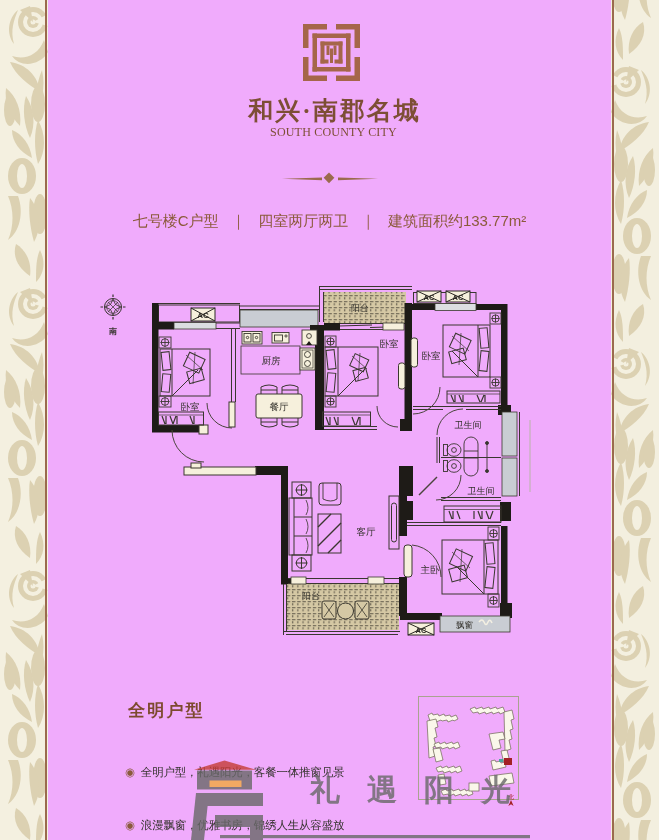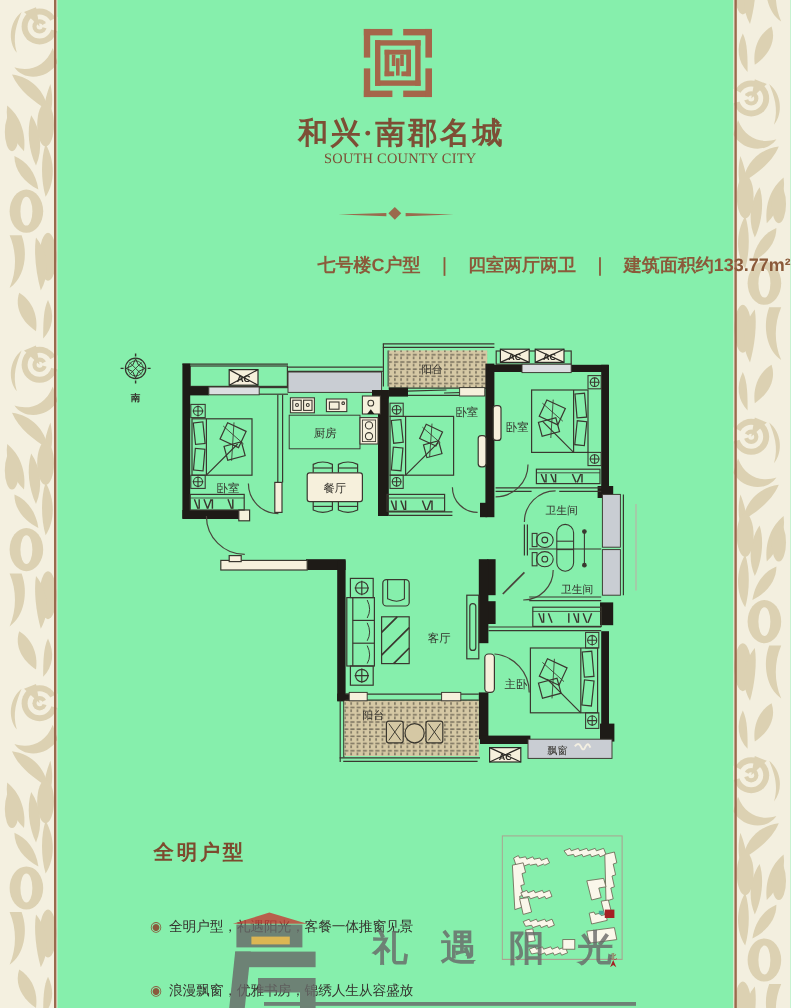--- a/index.html
+++ b/index.html
@@ -1,17 +1,17 @@
 <!DOCTYPE html>
 <html><head>
 <meta charset="utf-8">
 <style>
 html,body{margin:0;padding:0;}
 body{width:659px;height:840px;overflow:hidden;font-family:"Liberation Sans",sans-serif;}
-#page{position:relative;width:659px;height:840px;background:#86efac;overflow:hidden;}
+#page{position:relative;width:659px;height:840px;background:#f0abfc;overflow:hidden;}
 .abs{position:absolute;}
 </style>
 </head>
 <body>
 <div id="page">
 
 <svg class="abs" style="left:0;top:0" width="48" height="840" viewBox="0 0 48 840">
 <rect x="0" y="0" width="48" height="840" fill="#f4f0e0"></rect>
 <defs>
 <g id="leafL" fill="#dcd1b2">
@@ -88,21 +88,21 @@
 <div class="abs" style="left:5px;width:659px;top:94px;text-align:center;font-family:'Liberation Serif',serif;font-size:25px;font-weight:bold;color:#7d4e35;letter-spacing:2px;">和兴·南郡名城</div>
 
 <div class="abs" style="left:4px;width:659px;top:125px;text-align:center;font-family:'Liberation Serif',serif;font-size:12px;color:#7d4e35;letter-spacing:0.2px;">SOUTH COUNTY CITY</div>
 
 <svg class="abs" style="left:282px;top:172px" width="96" height="12" viewBox="0 0 96 12">
 <path d="M0,6.8 L40,5.4 L40,8.2 Z" fill="#9a6a4d"></path>
 <path d="M96,6.8 L56,5.4 L56,8.2 Z" fill="#9a6a4d"></path>
 <rect x="43.2" y="2 " width="7.6" height="7.6" transform="rotate(45 47 5.8)" fill="#9a6a4d"></rect>
 </svg>
 
-<div class="abs" style="left:0;width:659px;top:212px;text-align:right;font-size:15px;font-weight:bold;color:#8b5a3a;">七号楼C户型&nbsp;&nbsp;&nbsp;｜&nbsp;&nbsp;&nbsp;四室两厅两卫&nbsp;&nbsp;&nbsp;｜&nbsp;&nbsp;&nbsp;建筑面积约133.77m²</div>
+<div class="abs" style="left:0;width:659px;top:212px;text-align:center;font-size:15px;font-weight:normal;color:#8b5a3a;">七号楼C户型&nbsp;&nbsp;&nbsp;｜&nbsp;&nbsp;&nbsp;四室两厅两卫&nbsp;&nbsp;&nbsp;｜&nbsp;&nbsp;&nbsp;建筑面积约133.77m²</div>
 
 <svg id="plan" class="abs" style="left:85px;top:275px" width="460" height="390" viewBox="85 275 460 390">
 <defs>
 <pattern id="hatch" width="5.2" height="6" patternUnits="userSpaceOnUse">
 <rect x="0.8" y="1" width="3.4" height="1.3" fill="#7b735f"></rect>
 <rect x="0.8" y="3.2" width="1.3" height="2.2" fill="#7b735f"></rect>
 </pattern>
 </defs>
 <g stroke-linecap="butt">
 

